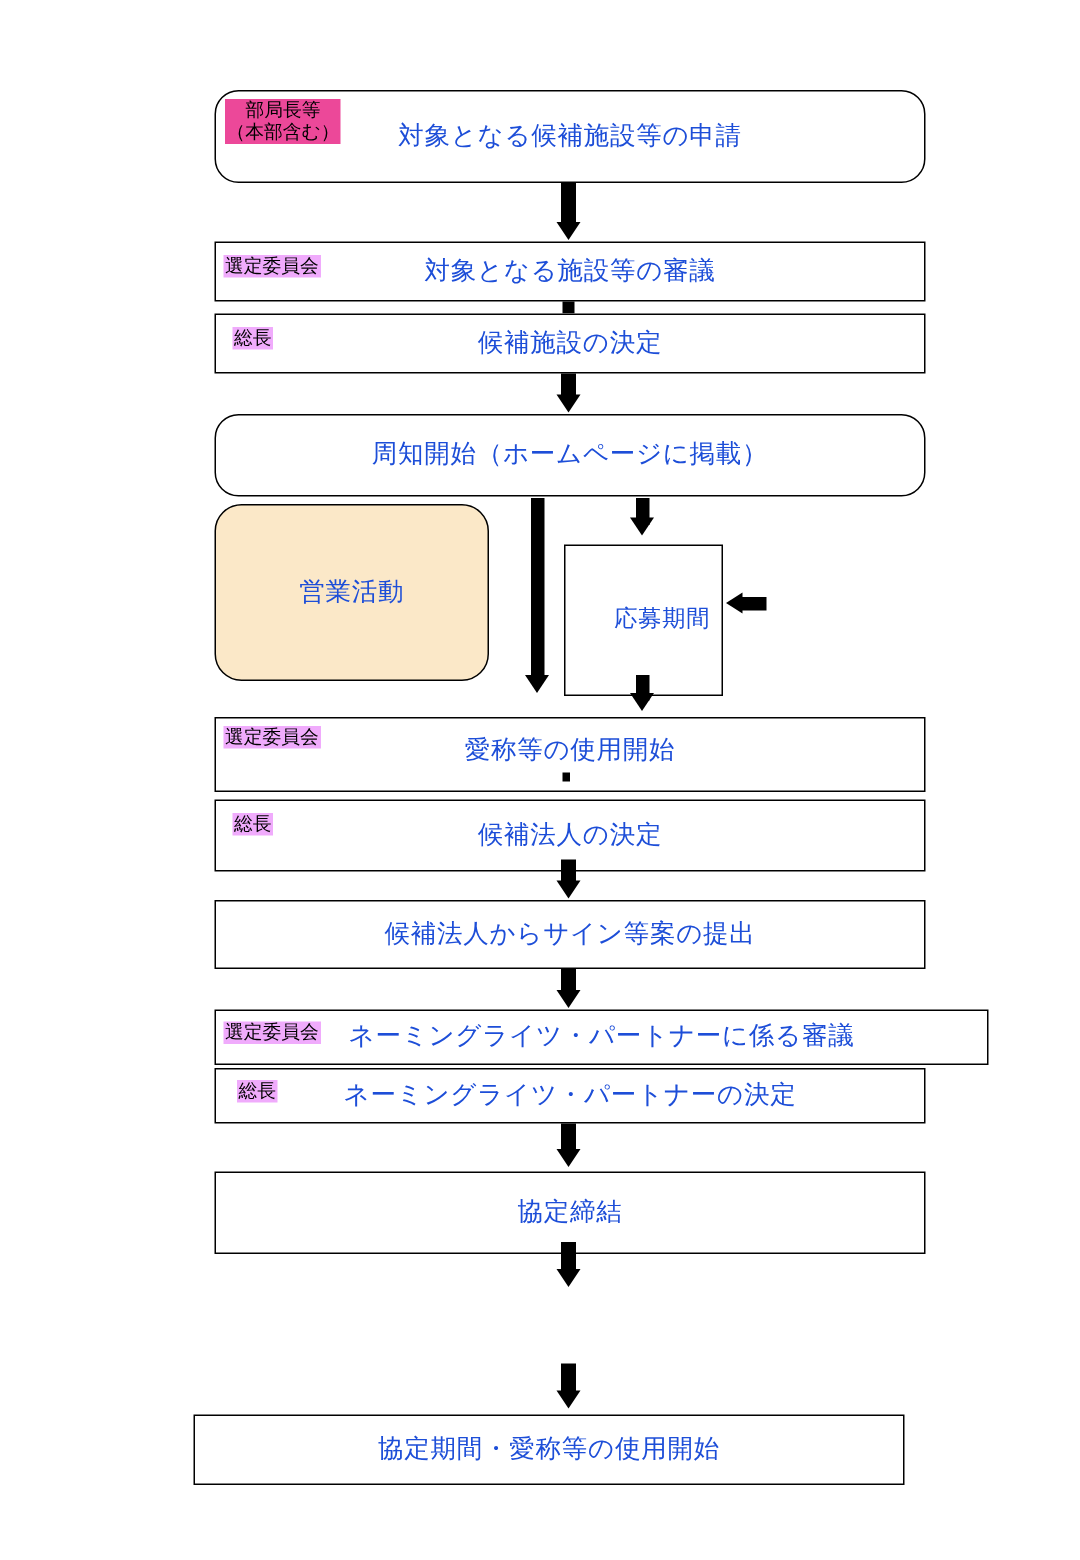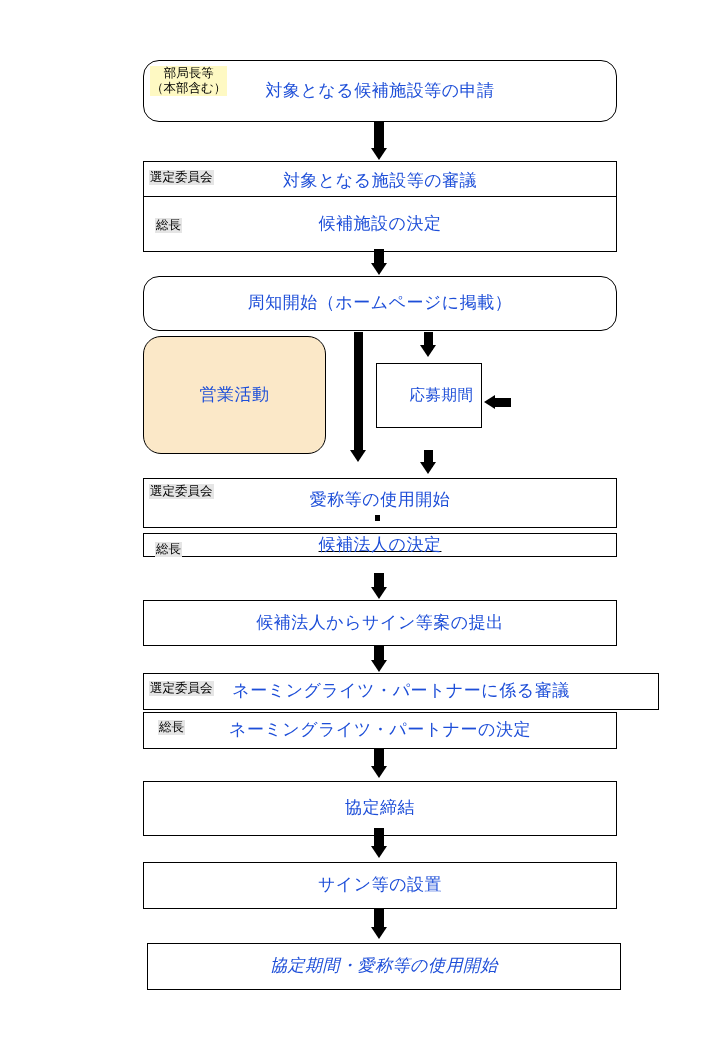--- a/index.html
+++ b/index.html
@@ -46,22 +46,22 @@
   }
   
   .role {
     position: absolute;
     font-size: 12.5px;
     line-height: 1.18;
     white-space: nowrap;
     color: #000000;
     padding: 0 1px;
   }
-  .role.hl-yellow { background: #e5e5e5; }
-  .role.hl-cyan  { background: #fef9c3; }
+  .role.hl-yellow { background: #f0abfc; }
+  .role.hl-cyan  { background: #ec4899; }
   
   .arrow {
     position: absolute;
     background: #000000;
   }
   .arrow-head {
     position: absolute;
     width: 0;
     height: 0;
   }
@@ -98,21 +98,21 @@
 
   <div class="node" style="left:143px; top:161px; width:474px; height:40px;">
     <span class="node-text">対象となる施設等の審議</span>
   </div>
   <div class="role hl-yellow" style="left:149px; top:170px;">
     <span>選定委員会</span>
   </div>
 
   <div class="dot" style="left:375px; top:201px; width:8px; height:8px;"></div>
 
-  <div class="node" style="left:143px; top:196px; width:474px; height:56px;">
+  <div class="node" style="left:143px; top:209px; width:474px; height:40px;">
     <span class="node-text">候補施設の決定</span>
   </div>
   <div class="role hl-yellow" style="left:155px; top:218px;">
     <span>総長</span>
   </div>
 
   <div class="arrow" style="left:374px; top:249px; width:10px; height:17px;"></div>
   <div class="arrow-head down" style="left:370.5px; top:263px;"></div>
 
   <div class="node tall" style="left:143px; top:276px; width:474px; height:55px;">
@@ -122,41 +122,41 @@
   <div class="node accent" style="left:143px; top:336px; width:183px; height:118px;">
     <span class="node-text">営業活動</span>
   </div>
 
   <div class="arrow" style="left:354px; top:332px; width:9px; height:122px;"></div>
   <div class="arrow-head down" style="left:350px; top:450px;"></div>
 
   <div class="arrow" style="left:424px; top:332px; width:9px; height:18px;"></div>
   <div class="arrow-head down" style="left:420px; top:345px;"></div>
 
-  <div class="node" style="left:376px; top:363px; width:106px; height:65px;padding-left:25px;">
+  <div class="node" style="left:376px; top:363px; width:106px; height:101px;padding-left:25px;">
     <span class="node-text sm">応募期間</span>
   </div>
 
 
   <div class="arrow" style="left:494px; top:398px; width:17px; height:9px;"></div>
   <div class="arrow-head left" style="left:484px; top:395px;"></div>
 
   <div class="arrow" style="left:424px; top:450px; width:9px; height:17px;"></div>
   <div class="arrow-head down" style="left:420px; top:462px;"></div>
 
   <div class="node" style="left:143px; top:478px; width:474px; height:50px;">
     <span class="node-text" style="margin-bottom:6px;">愛称等の使用開始</span>
   </div>
   <div class="role hl-yellow" style="left:149px; top:484px;">
     <span>選定委員会</span>
   </div>
 
   <div class="dot" style="left:375px; top:515px; width:5px; height:6px;"></div>
 
-  <div class="node" style="left:143px; top:533px; width:474px; height:24px;text-decoration:underline;">
+  <div class="node" style="left:143px; top:533px; width:474px; height:48px;">
     <span class="node-text">候補法人の決定</span>
   </div>
   <div class="role hl-yellow" style="left:155px; top:542px;">
     <span>総長</span>
   </div>
 
   <div class="arrow" style="left:374px; top:573px; width:10px; height:17px;"></div>
   <div class="arrow-head down" style="left:370.5px; top:587px;"></div>
 
   <div class="node" style="left:143px; top:600px; width:474px; height:46px;font-family:Liberation Serif, serif;">
@@ -183,24 +183,21 @@
   <div class="arrow" style="left:374px; top:749px; width:10px; height:20px;"></div>
   <div class="arrow-head down" style="left:370.5px; top:766px;"></div>
 
   <div class="node" style="left:143px; top:781px; width:474px; height:55px;">
     <span class="node-text">協定締結</span>
   </div>
 
   <div class="arrow" style="left:374px; top:828px; width:10px; height:21px;"></div>
   <div class="arrow-head down" style="left:370.5px; top:846px;"></div>
 
-  <div class="node" style="left:143px; top:862px; width:474px; height:47px;">
-    <span class="node-text">サイン等の設置</span>
-  </div>
 
   <div class="arrow" style="left:374px; top:909px; width:10px; height:21px;"></div>
   <div class="arrow-head down" style="left:370.5px; top:927px;"></div>
 
-  <div class="node" style="left:147px; top:943px; width:474px; height:47px;font-style:italic;">
+  <div class="node" style="left:129px; top:943px; width:474px; height:47px;">
     <span class="node-text">協定期間・愛称等の使用開始</span>
   </div>
 
 </div>
 
 </body></html>

